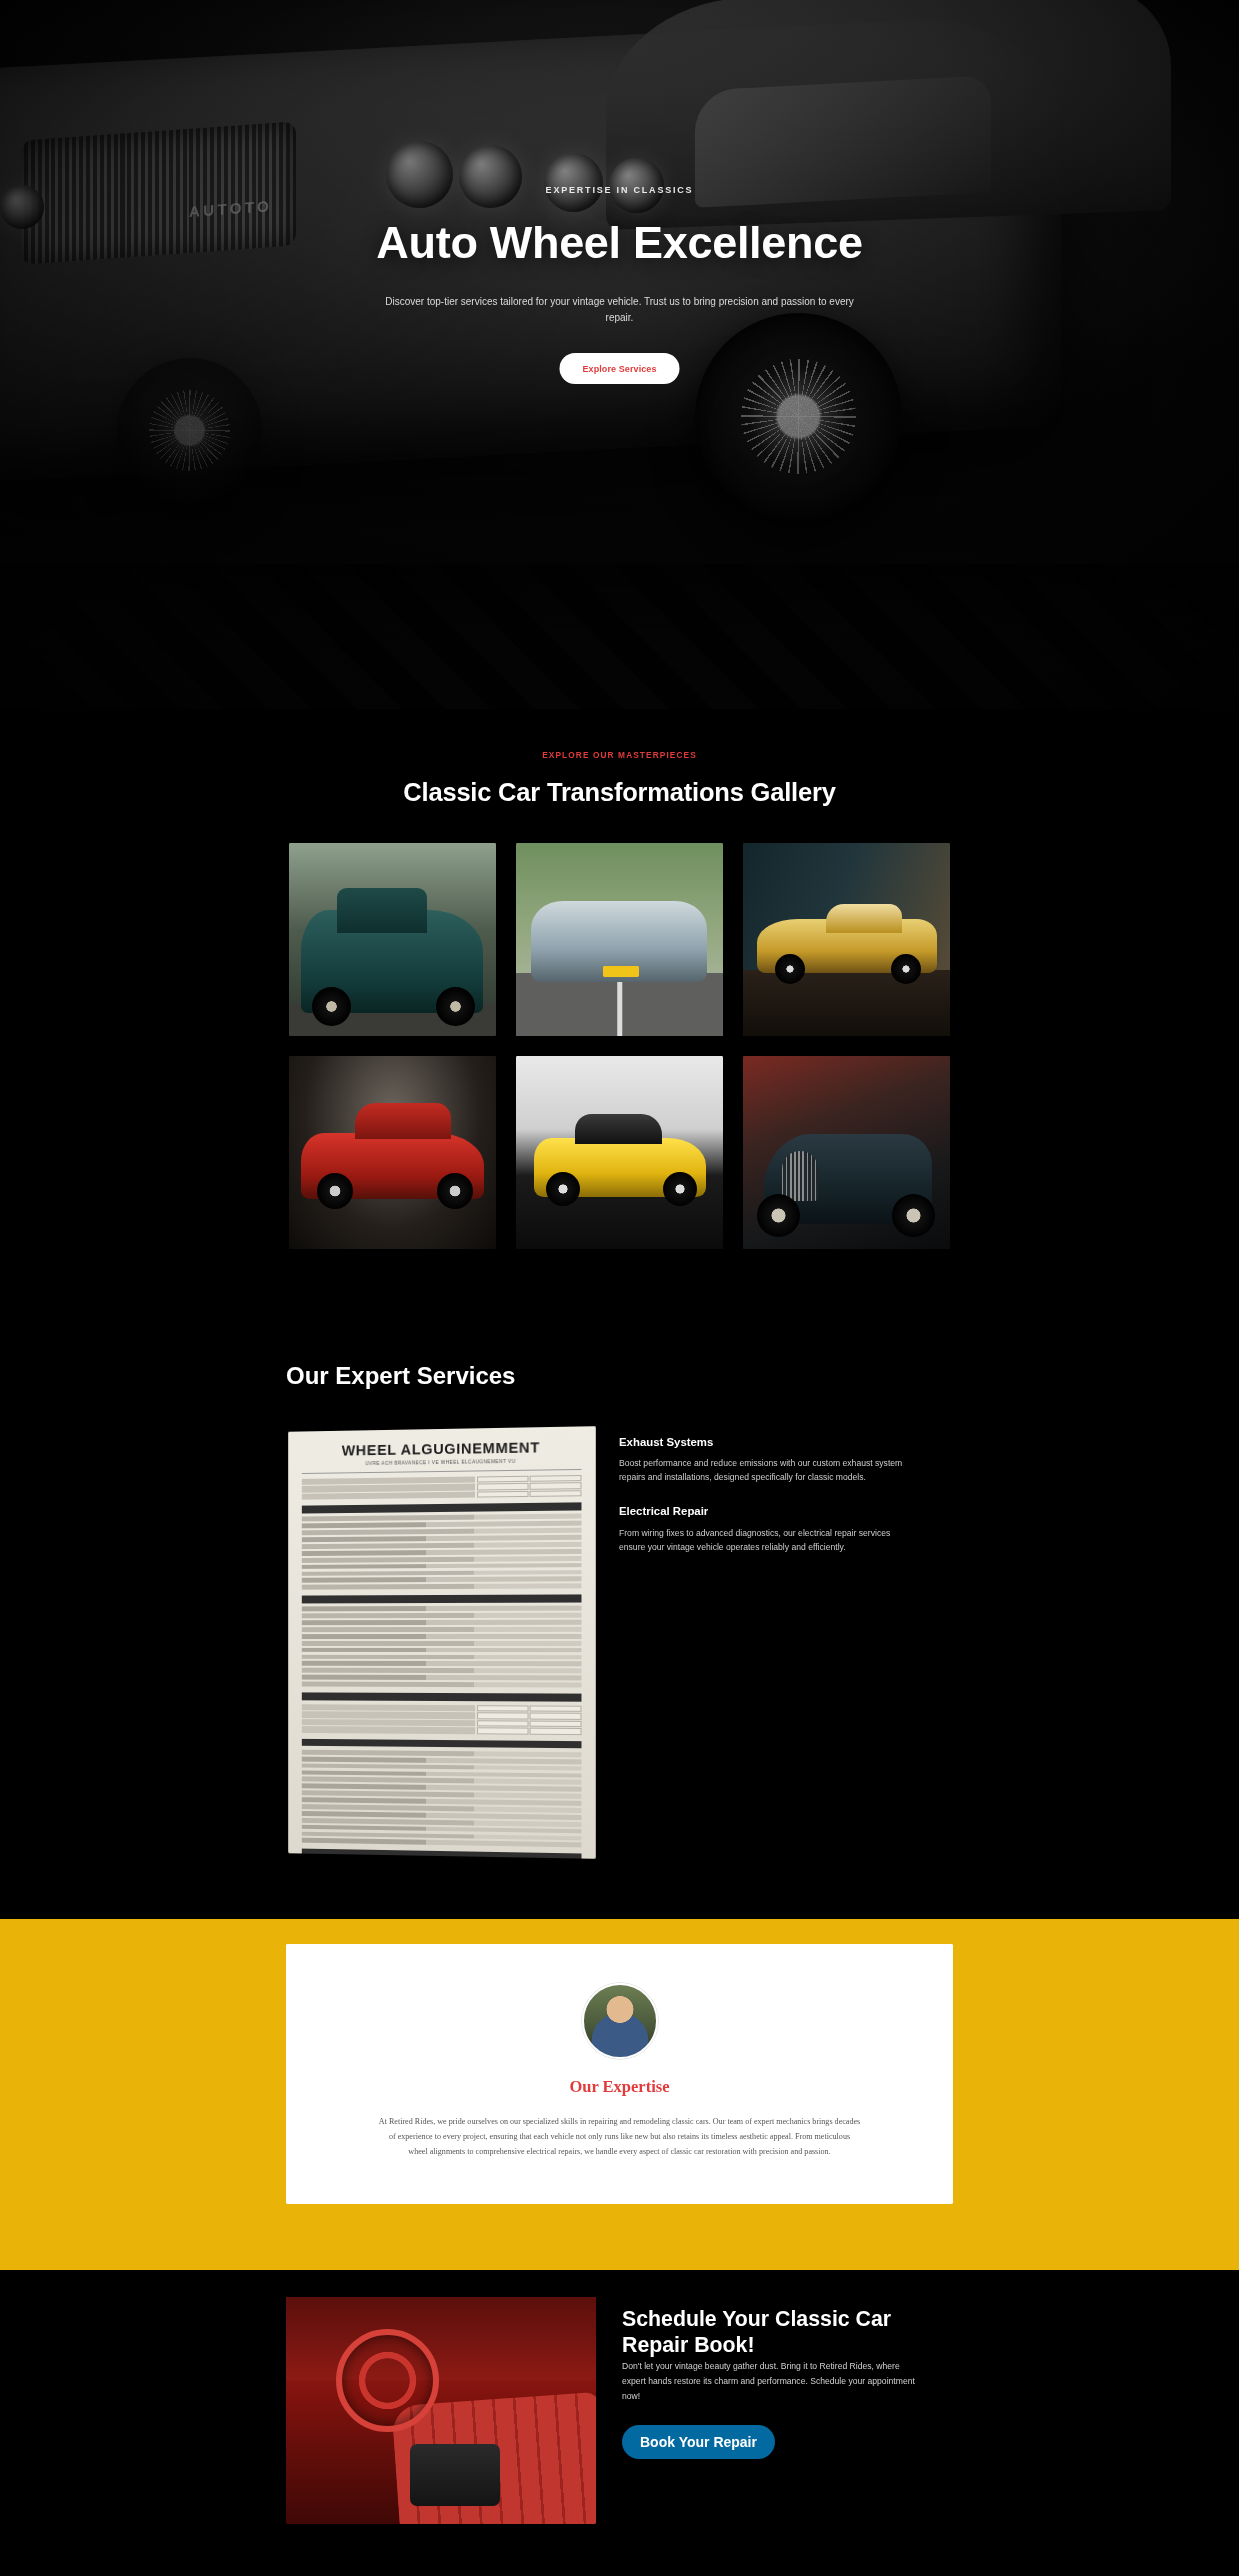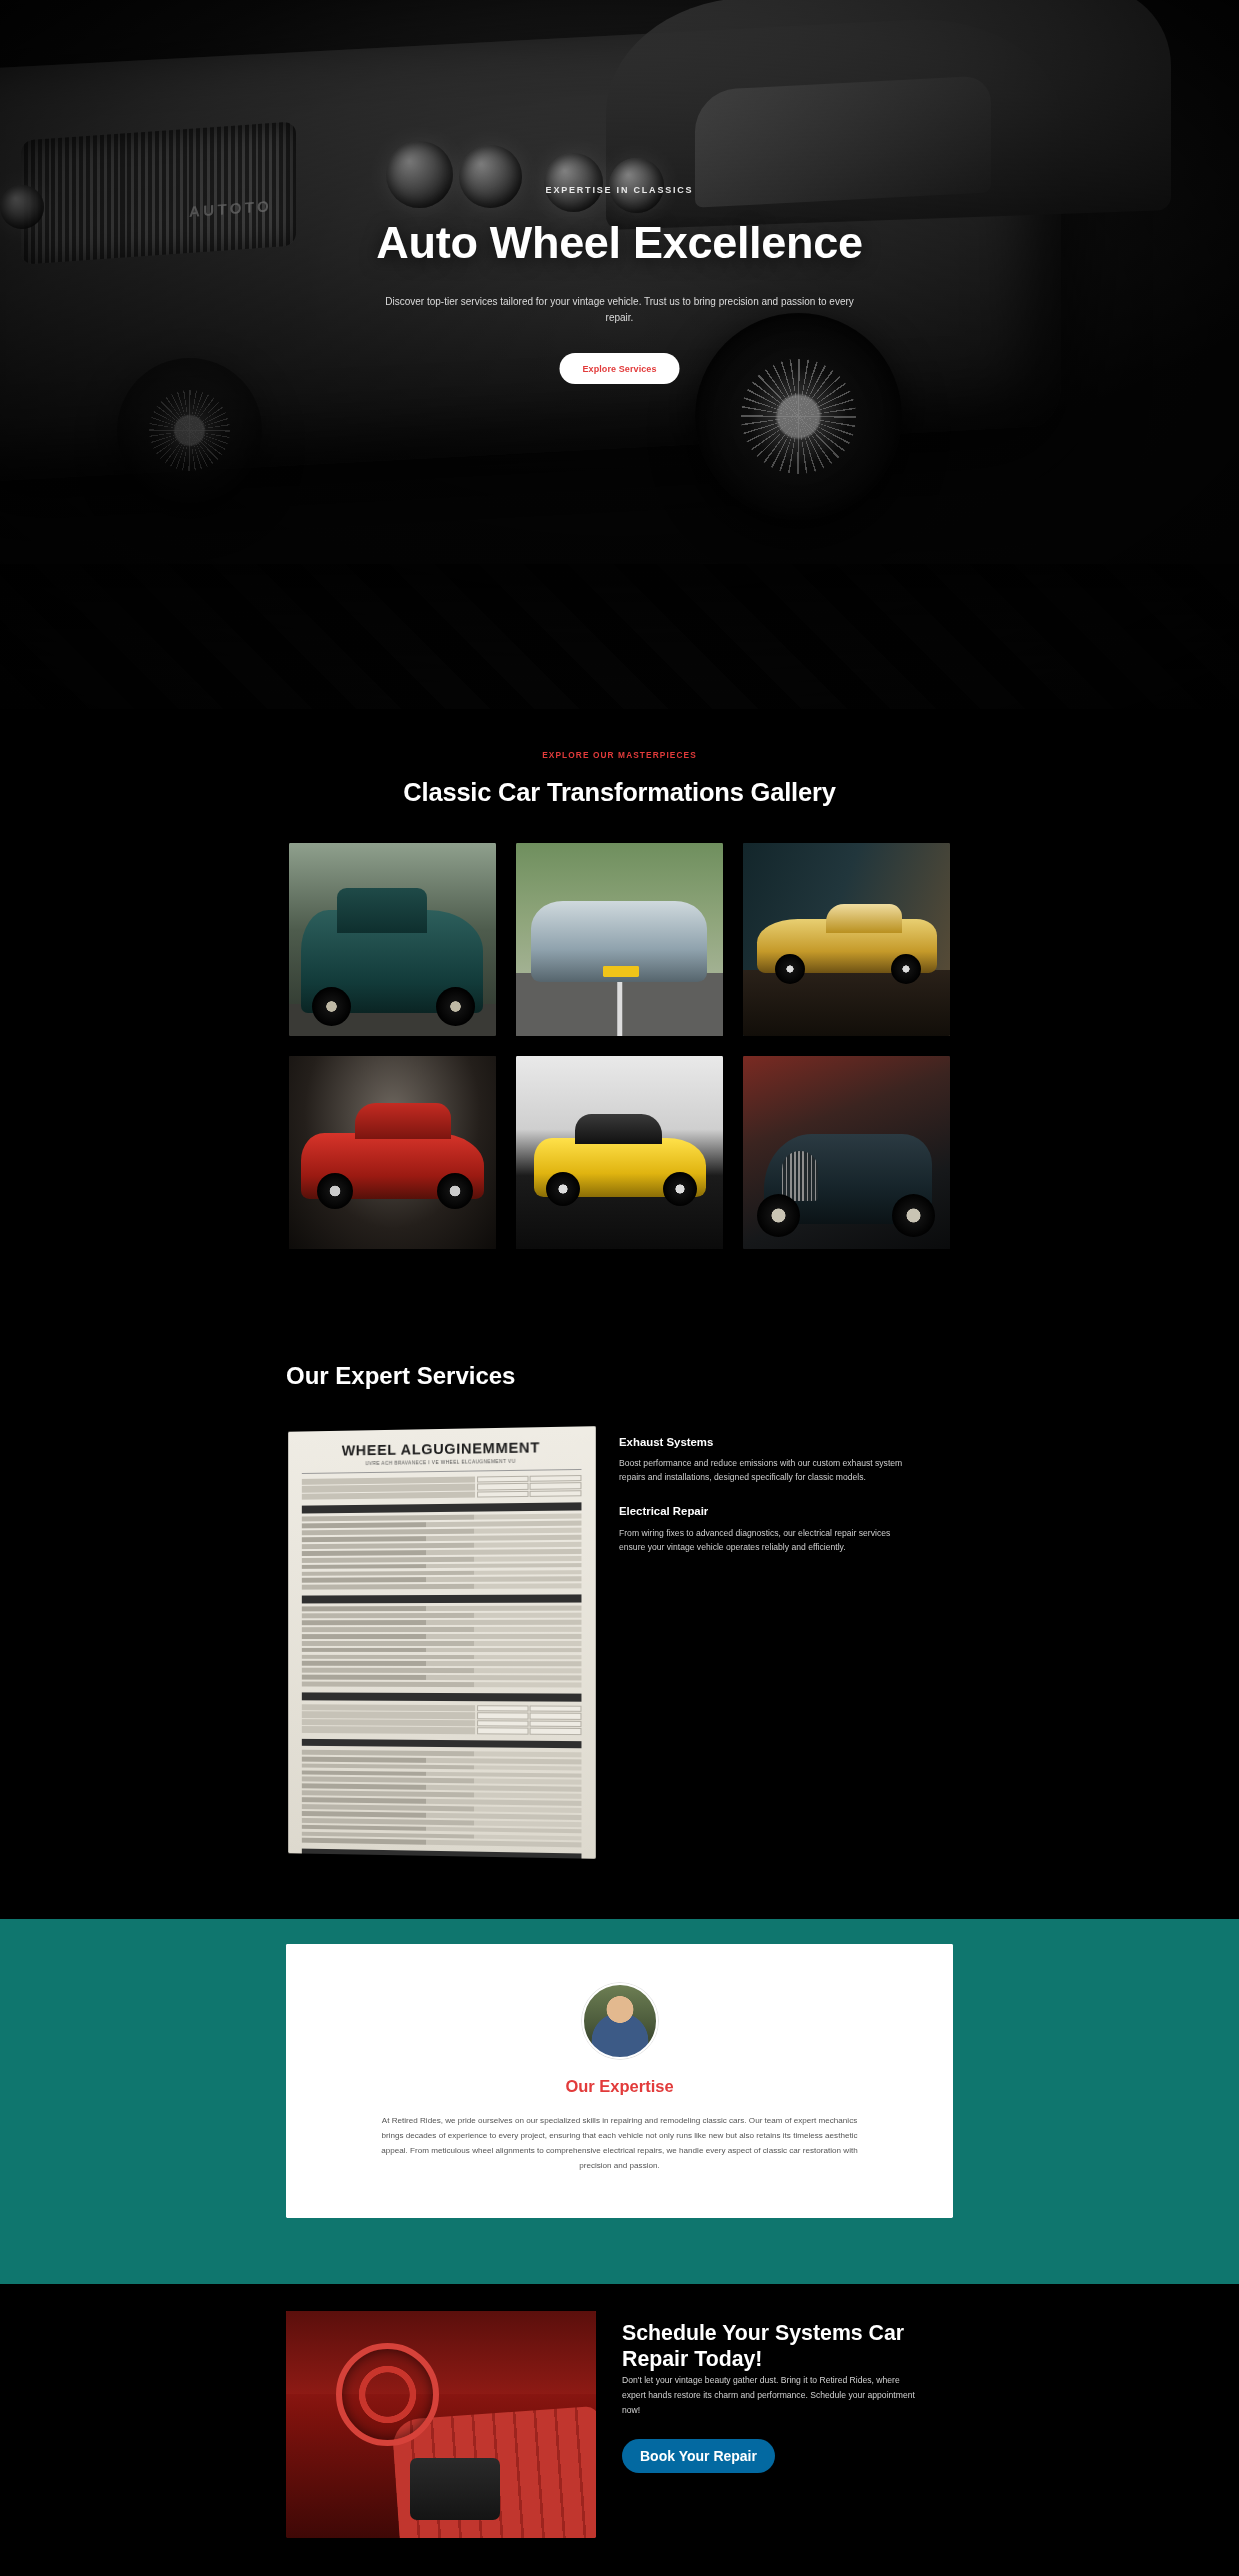--- a/index.html
+++ b/index.html
@@ -264,21 +264,21 @@
   .doc .grid2 { display:grid; grid-template-columns: 1fr 51px 51px; gap:1.4px; margin-top:4.1px; }
   .doc .cell { height: 6.2px; background:#c6c2b7; }
   .doc .cellw { height: 6.2px; background:#eeebe3; border:0.7px solid #b4b0a6; }
 
   .svc-list { width: 289px; padding-top: 6.9px; }
   .svc { margin-bottom: 20.7px; }
   .svc h3 { font-size: 11.4px; font-weight: 700; margin-bottom: 8.3px; }
   .svc p { font-size: 8.6px; line-height: 1.65; color: #cfcfcf; }
 
   
-  .expertise-section { padding: 25px 12px 66px; background:#0f766e; }
+  .expertise-section { padding: 25px 12px 66px; background:#eab308;font-family:Liberation Serif, serif; }
   .expertise-card {
     width: 667px; margin: 0 auto;
     background: #fff; color: #222;
     padding: 39px 83px 44px;
     text-align: center;
     border-radius: 1.4px;
   }
   .avatar {
     width: 76px; height: 76px; border-radius: 50%;
     margin: 0 auto 18px;
@@ -522,21 +522,21 @@
 
   <section class="cta-section">
     <div class="cta-wrap">
       <div class="cta-photo">
         <div class="dash"></div>
         <div class="seat"></div>
         <div class="console"></div>
         <div class="wheelc"></div>
       </div>
       <div class="cta-text">
-        <h2 class="cta-title">Schedule Your Systems Car Repair Today!</h2>
+        <h2 class="cta-title">Schedule Your Classic Car Repair Book!</h2>
         <p class="cta-body">Don't let your vintage beauty gather dust. Bring it to Retired Rides, where expert hands restore its charm and performance. Schedule your appointment now!</p>
         <button class="btn cta-btn">Book Your Repair</button>
       </div>
     </div>
   </section>
 
 </div>
 
 
 </body></html>

